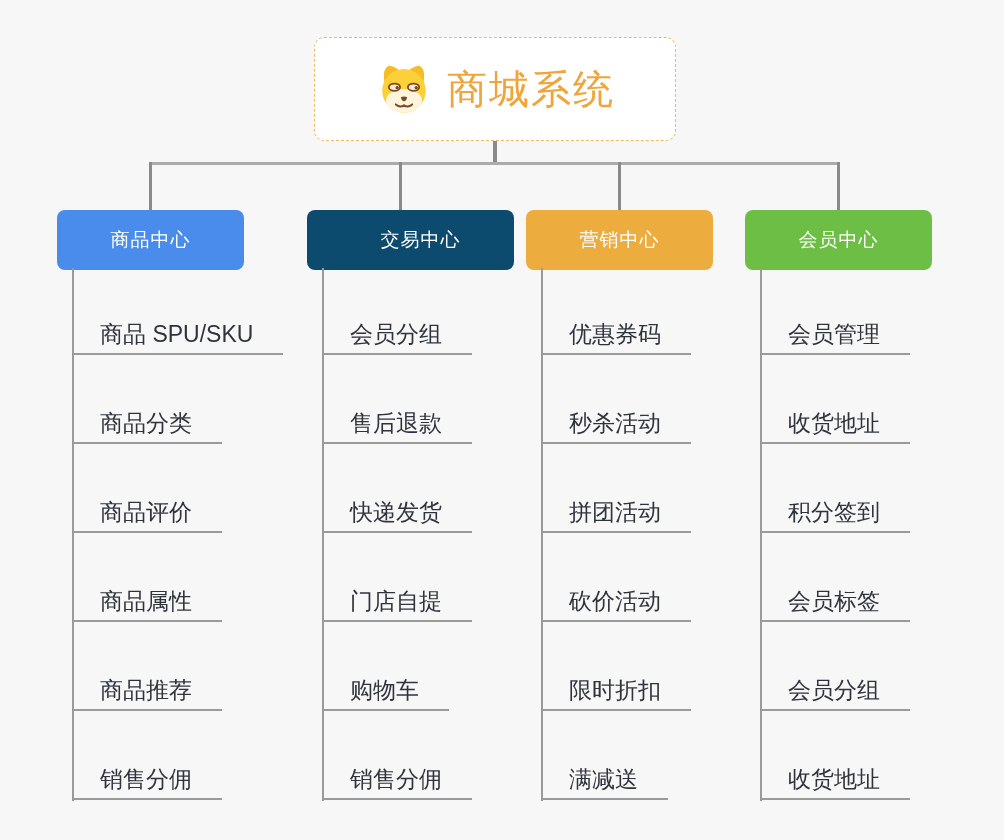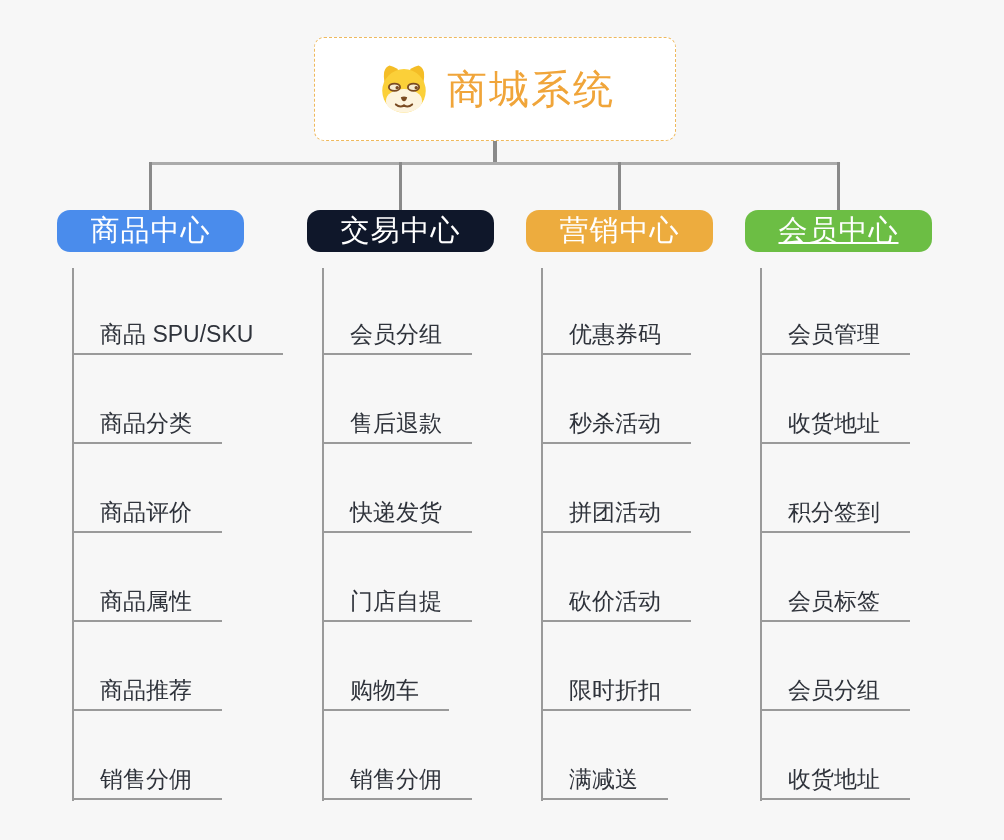--- a/index.html
+++ b/index.html
@@ -13,22 +13,22 @@
   .root-title{font-size:40px;font-weight:500;color:#F0A53A;letter-spacing:2px;}
   .dog-icon{width:58px;height:58px;flex:0 0 auto;}
 
   
   .stem{position:absolute;left:493px;top:141px;width:4px;height:23px;background:#8A8A8A;}
   .hline{position:absolute;left:149px;top:162px;width:691px;height:3px;background:#ABABAB;border-radius:2px;}
   .drop{position:absolute;top:162px;width:3px;height:48px;background:#8A8A8A;}
   #d0{left:149px}#d1{left:399px}#d2{left:618px}#d3{left:837px}
 
   
-  .hdr{position:absolute;top:210px;width:187px;height:42px;border-radius:13px;
-    color:#FFFFFF;font-size:29px;display:flex;align-items:center;justify-content:center;
+  .hdr{position:absolute;top:210px;width:187px;height:60px;border-radius:8px;
+    color:#FFFFFF;font-size:19px;display:flex;align-items:center;justify-content:center;
     letter-spacing:1px;cursor:default;}
   #h0{left:57px}#h1{left:307px}#h2{left:526px}#h3{left:745px}
 
   
   .trunk{position:absolute;top:268px;width:2px;height:533px;background:#9A9A9A;}
   #t0{left:72px}#t1{left:322px}#t2{left:541px}#t3{left:760px}
 
   
   .leaf{position:absolute;display:inline-block;white-space:nowrap;
     font-size:23px;line-height:26px;color:#2F333B;
@@ -58,23 +58,23 @@
   </div>
 
   <div class="stem"></div>
   <div class="hline"></div>
   <div class="drop" id="d0"></div>
   <div class="drop" id="d1"></div>
   <div class="drop" id="d2"></div>
   <div class="drop" id="d3"></div>
 
   <div class="hdr" id="h0" style="background: rgb(74, 140, 236);">商品中心</div>
-  <div class="hdr" id="h1" style="background: #0f172a;">交易中心</div>
+  <div class="hdr" id="h1" style="background: #0c4a6e; padding-left: 20px;">交易中心</div>
   <div class="hdr" id="h2" style="background: rgb(237, 172, 62);">营销中心</div>
-  <div class="hdr" id="h3" style="background: rgb(108, 190, 68); text-decoration: underline;">会员中心</div>
+  <div class="hdr" id="h3" style="background: rgb(108, 190, 68);">会员中心</div>
 
   <div class="trunk" id="t0"></div>
   <div class="trunk" id="t1"></div>
   <div class="trunk" id="t2"></div>
   <div class="trunk" id="t3"></div>
 
   <div class="leaf x0 y0">商品 SPU/SKU</div>
   <div class="leaf x0 y1">商品分类</div>
   <div class="leaf x0 y2">商品评价</div>
   <div class="leaf x0 y3">商品属性</div>

